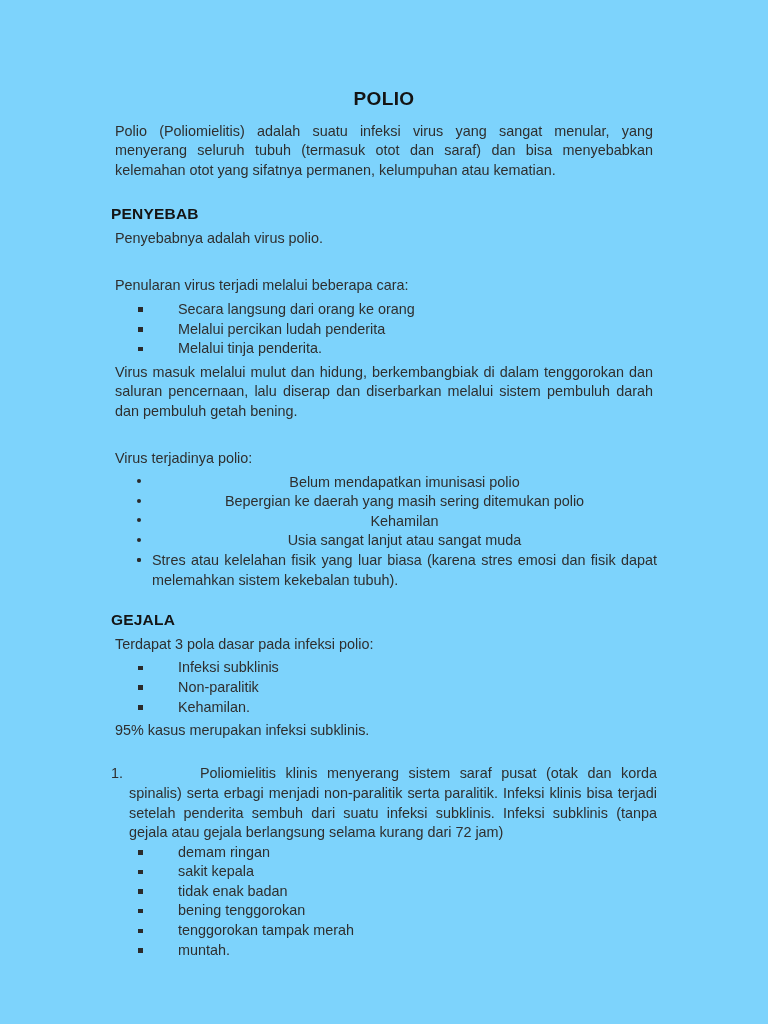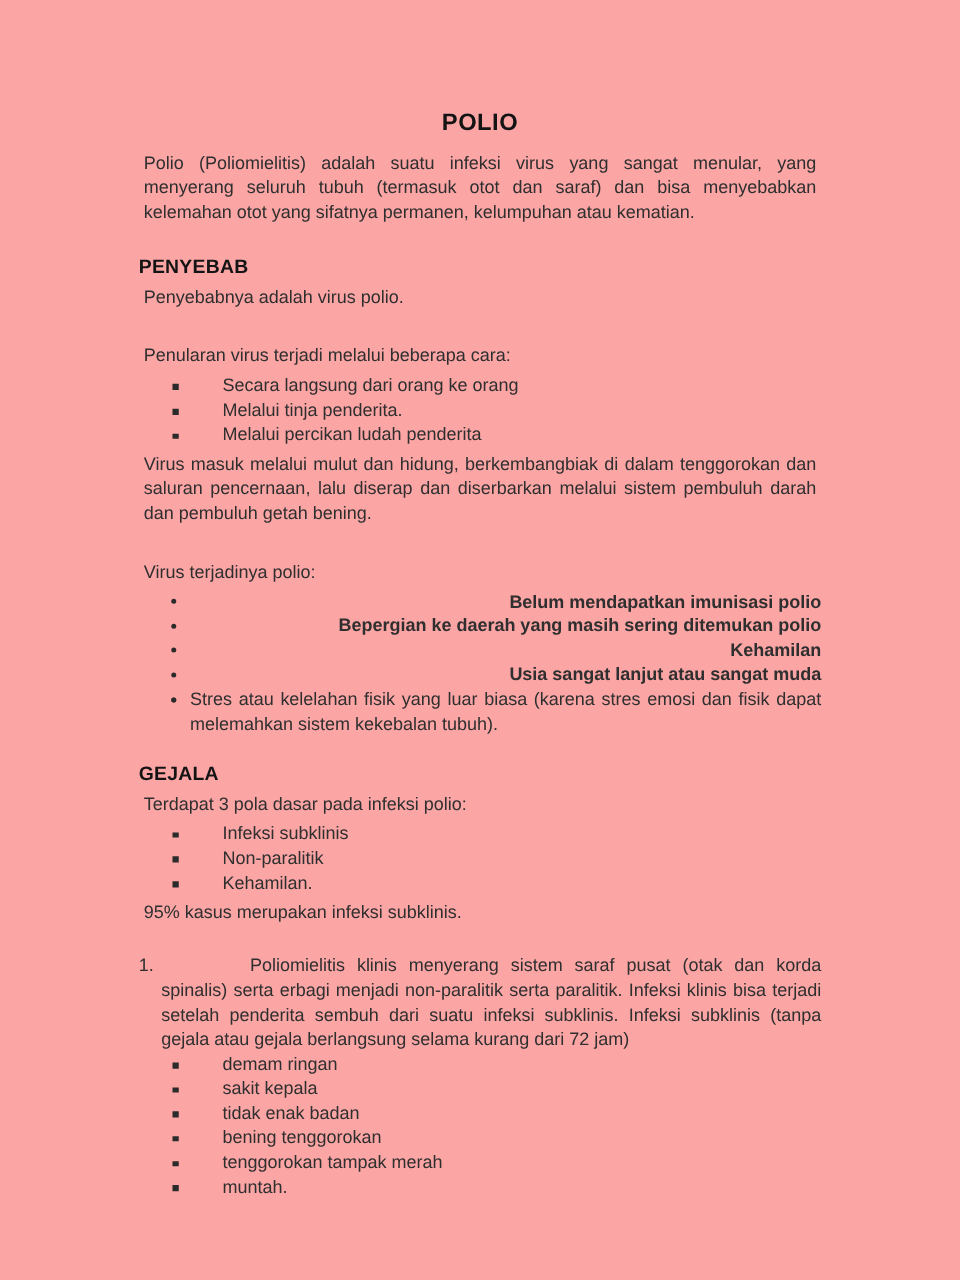--- a/index.html
+++ b/index.html
@@ -4,21 +4,21 @@
 <style>
   html, body {
     margin: 0;
     padding: 0;
     background: #ffffff;
   }
   .page {
     position: relative;
     width: 768px;
     height: 1024px;
-    background: #fca5a5;
+    background: #7dd3fc;
     font-family: "Liberation Sans", sans-serif;
     color: #2b2b2b;
     overflow: hidden;
   }
   .content {
     position: absolute;
     left: 111px;
     top: 88px;
     width: 546px;
   }
@@ -91,22 +91,21 @@
   .rdlist li {
     position: relative;
     font-size: 14.4px;
     line-height: 19.6px;
     padding-left: 41px;
     color: #2f2f2f;
     text-align: justify;
     text-justify: inter-word;
   }
   .rdlist li.nojust {
-    text-align: right;
-    font-weight: bold;
+    text-align: center;
   }
   .rdlist li .rd-marker {
     position: absolute;
     left: 26px;
     top: 6.5px;
     width: 4px;
     height: 4px;
     border-radius: 50%;
     background: #2b2b2b;
   }
@@ -149,25 +148,25 @@
     <div class="gap"></div>
 
     <p class="para nojust">Penularan virus terjadi melalui beberapa cara:</p>
     <ul class="sqlist">
       <li>
         <span class="sq-marker"></span>
         <span>Secara langsung dari orang ke orang</span>
       </li>
       <li>
         <span class="sq-marker"></span>
+        <span>Melalui percikan ludah penderita</span>
+      </li>
+      <li>
+        <span class="sq-marker"></span>
         <span>Melalui tinja penderita.</span>
-      </li>
-      <li>
-        <span class="sq-marker"></span>
-        <span>Melalui percikan ludah penderita</span>
       </li>
     </ul>
 
     <p class="para">Virus masuk melalui mulut dan hidung, berkembangbiak di dalam tenggorokan dan saluran pencernaan, lalu diserap dan diserbarkan melalui sistem pembuluh darah dan pembuluh getah bening.</p>
 
     <div class="gap"></div>
 
     <p class="para nojust">Virus terjadinya polio:</p>
     <ul class="rdlist">
       <li class="nojust">

